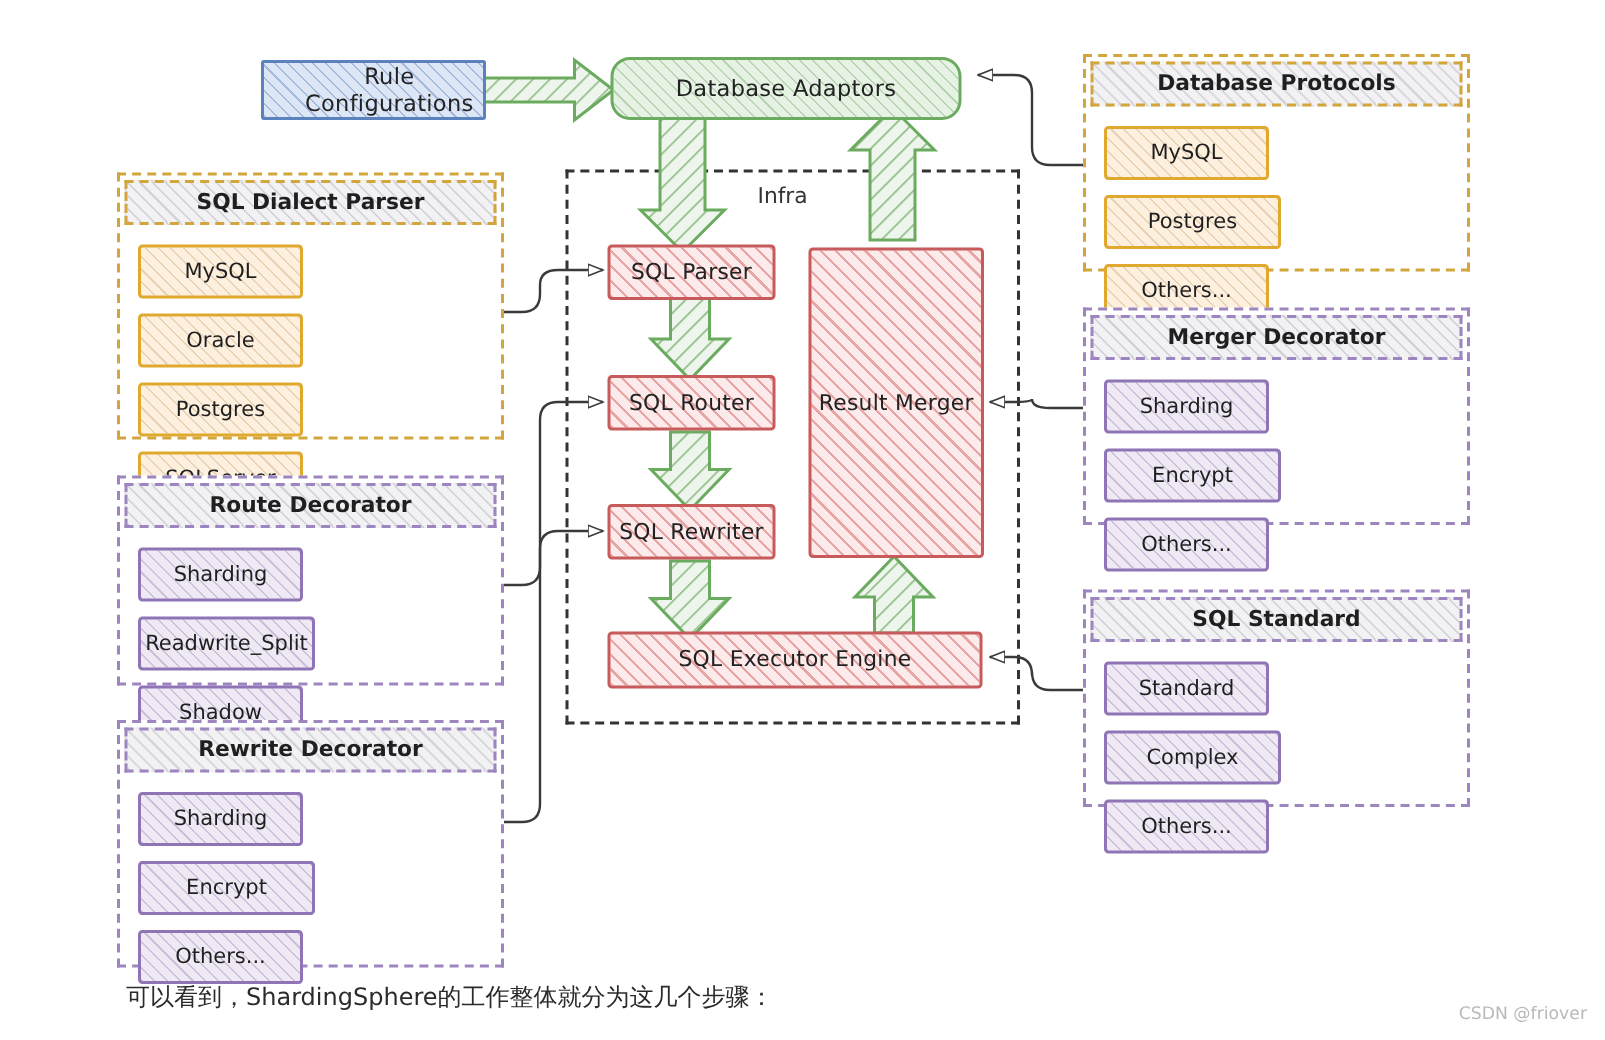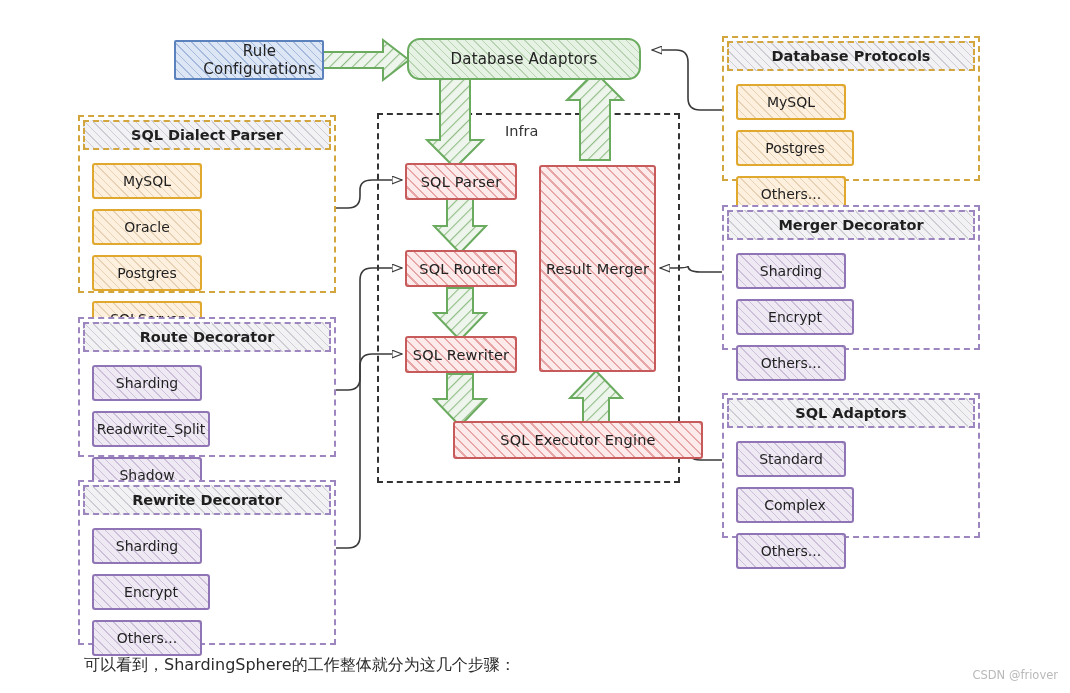--- a/index.html
+++ b/index.html
@@ -263,21 +263,21 @@
   </div>
 
   <div class="node box-red hatch-red" style="left:405px; top:250px; width:112px; height:37px;">
     <span>SQL Router</span>
   </div>
 
   <div class="node box-red hatch-red" style="left:405px; top:336px; width:112px; height:37px;justify-content:center;">
     <span>SQL Rewriter</span>
   </div>
 
-  <div class="node box-red hatch-red" style="left:405px; top:421px; width:250px; height:38px;margin-left:48px;">
+  <div class="node box-red hatch-red" style="left:405px; top:421px; width:250px; height:38px;">
     <span>SQL Executor Engine</span>
   </div>
 
   <div class="node box-red hatch-red" style="left:539px; top:165px; width:117px; height:207px;align-items:center;">
     <span>Result Merger</span>
   </div>
 
   <div class="panel" style="left:78px; top:115px; width:258px; height:178px;">
     <div class="panel-header hatch-grey">SQL Dialect Parser</div>
     <div class="panel-body">
@@ -321,21 +321,21 @@
   <div class="panel purple" style="left:722px; top:205px; width:258px; height:145px;">
     <div class="panel-header hatch-grey">Merger Decorator</div>
     <div class="panel-body">
       <div class="chip hatch-purple w-half">Sharding</div>
       <div class="chip hatch-purple w-wide">Encrypt</div>
       <div class="chip hatch-purple w-full">Others...</div>
     </div>
   </div>
 
   <div class="panel purple" style="left:722px; top:393px; width:258px; height:145px;">
-    <div class="panel-header hatch-grey">SQL Adaptors</div>
+    <div class="panel-header hatch-grey">SQL Standard</div>
     <div class="panel-body">
       <div class="chip hatch-purple w-half">Standard</div>
       <div class="chip hatch-purple w-wide">Complex</div>
       <div class="chip hatch-purple w-full">Others...</div>
     </div>
   </div>
 
   <div class="caption">可以看到，ShardingSphere的工作整体就分为这几个步骤：</div>
   <div class="watermark">CSDN @friover</div>
 

